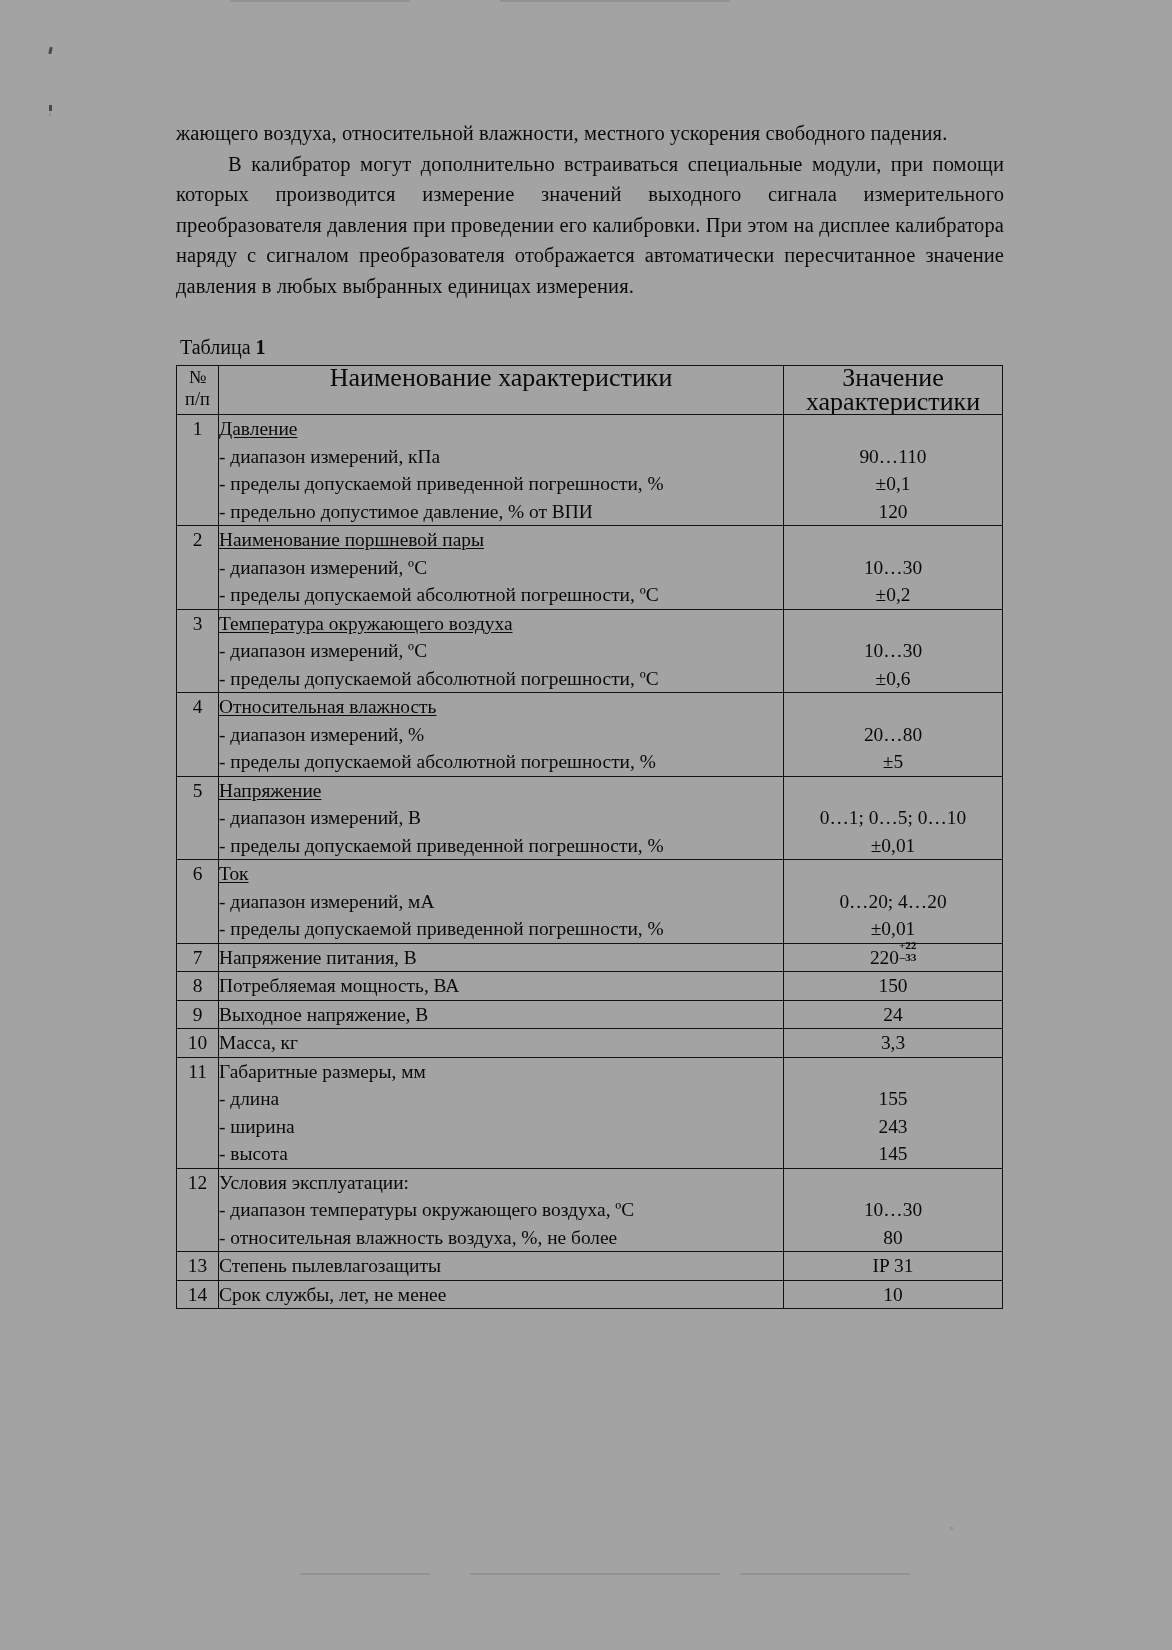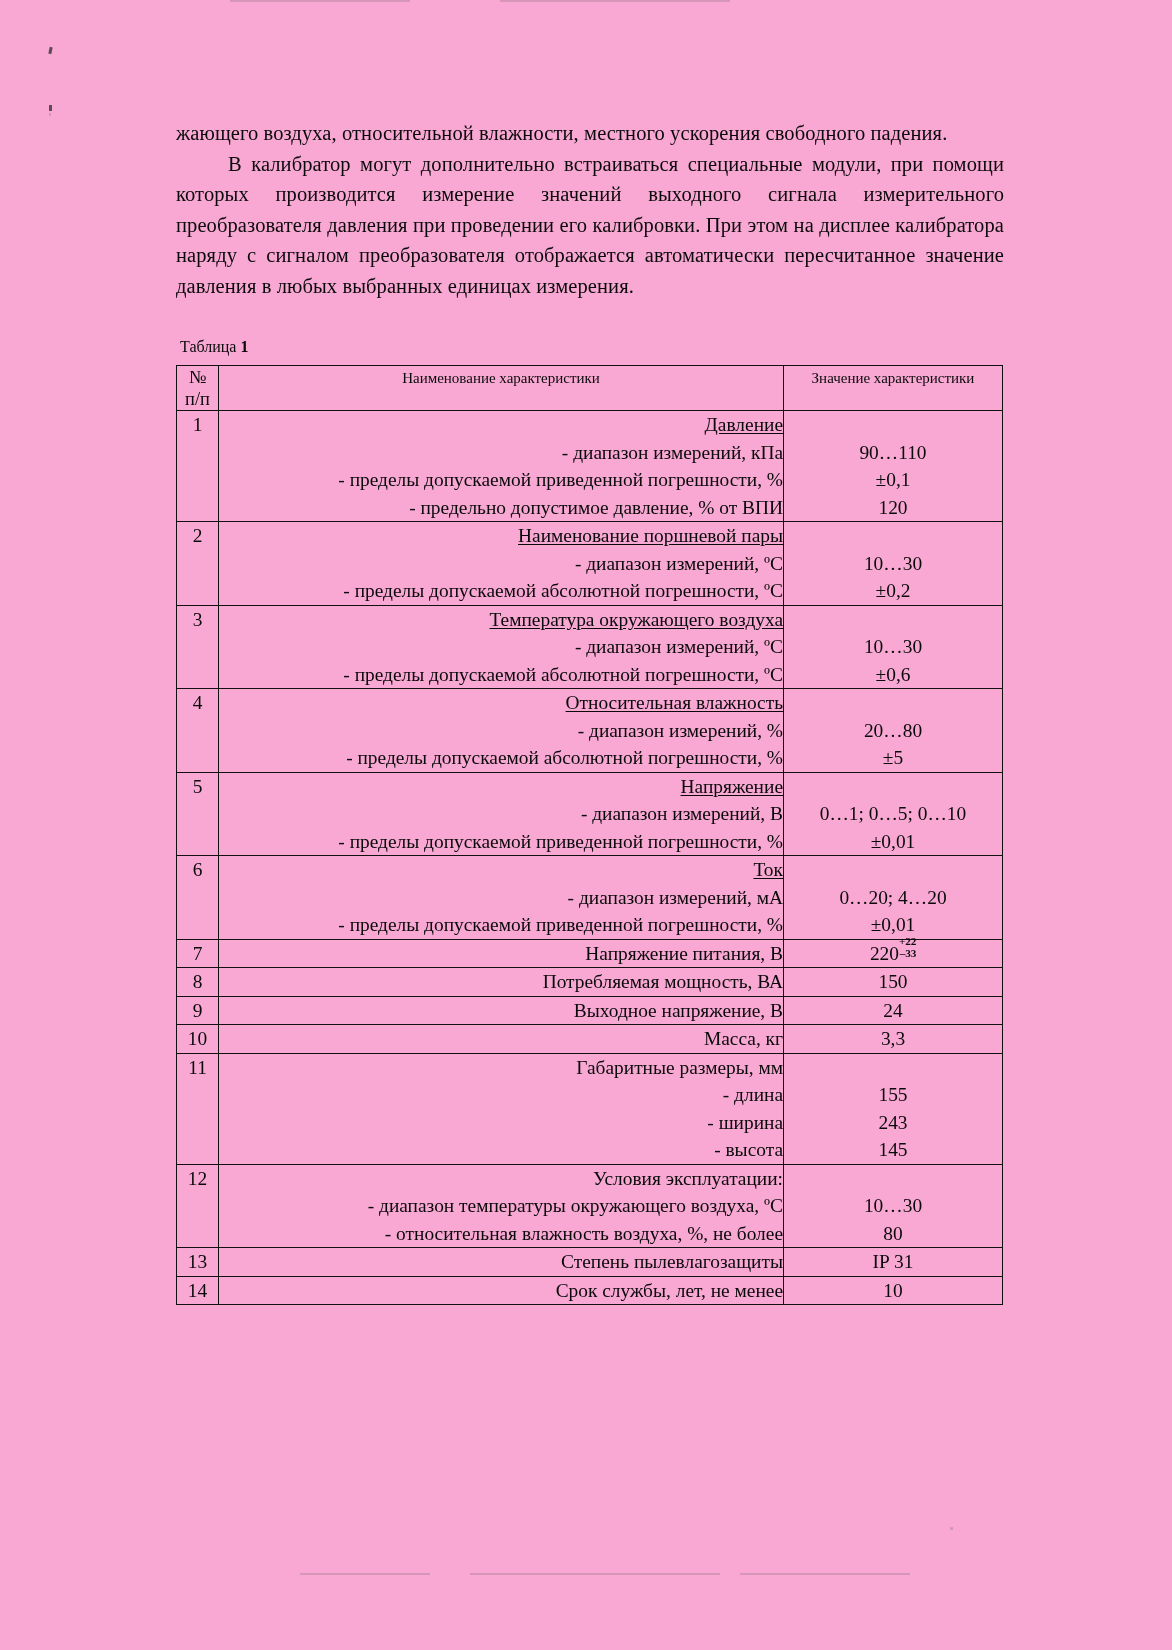--- a/index.html
+++ b/index.html
@@ -12,21 +12,21 @@
     height: 1650px;
     position: relative;
     font-family: "Liberation Serif", "DejaVu Serif", serif;
     color: #0a0a0a;
     overflow: hidden;
   }
 
   .page {
     position: absolute;
     inset: 0;
-    background: #f9a8d4;
+    background: #a3a3a3;
     text-decoration: underline;
   }
 
   
   .speck {
     position: absolute;
     background: #2b2b2b;
     opacity: 0.75;
   }
   .speck-faint { opacity: 0.22; background: #555; }
@@ -59,21 +59,21 @@
 
   p.lead-line {
     margin: 22px 0 0 0;
     font-size: 20.5px;
     line-height: 30px;
     text-indent: 52px;
   }
 
   .table-caption {
     margin: 34px 0 6px 4px;
-    font-size: 16px;
+    font-size: 20px;
     line-height: 24px;
   }
   .table-caption b { font-weight: bold; }
 
   table.spec {
     border-collapse: collapse;
     width: 826px;
     table-layout: fixed;
     font-size: 19.4px;
     line-height: 27.5px;
@@ -85,31 +85,30 @@
   }
   col.c-num { width: 42px; }
   col.c-name { width: 565px; }
   col.c-val  { width: 219px; }
 
   th.h-num, th.h-name, th.h-val {
     font-weight: normal;
     text-align: center;
     padding: 3px 4px 5px 4px;
     line-height: 24px;
-    font-size: 15px;
+    font-size: 26px;
   }
   th.h-num { font-size: 18.4px; line-height: 22px; }
 
   td.num {
     text-align: center;
     padding: 3px 2px 5px 2px;
   }
   td.name {
     padding: 3px 6px 5px 9px;
-    text-align: right;
   }
   td.val {
     text-align: center;
     padding: 3px 4px 5px 4px;
   }
 
   .grp-title {
     text-decoration: underline;
     text-underline-offset: 2px;
     display: block;

